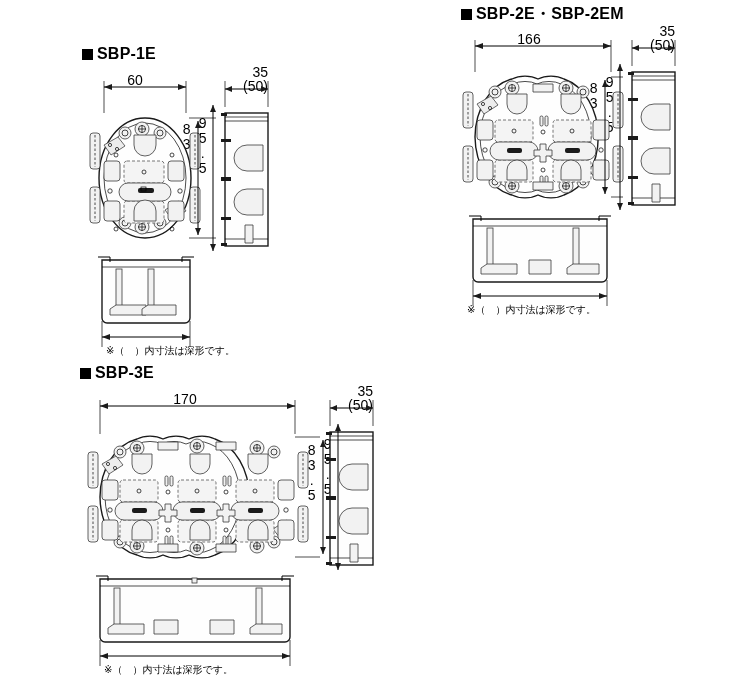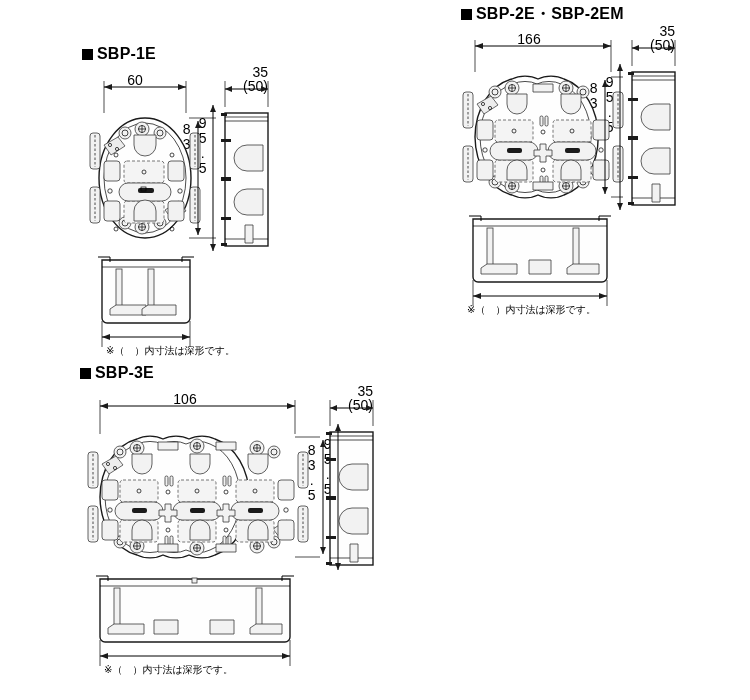--- a/index.html
+++ b/index.html
@@ -419,21 +419,21 @@
     </div>
   </div>
 
   <div class="panel" style="left:80px;top:364px;">
 
     <div class="heading">
       <span class="bullet"></span>
       <span>SBP-3E</span>
     </div>
 
-    <div class="dim" style="left:75px;top:28px;width:60px;">106</div>
+    <div class="dim" style="left:75px;top:28px;width:60px;">170</div>
     <div class="dim two" style="left:249px;top:20px;width:44px;">
       <span>35</span><br>
       <span>(50)</span>
     </div>
     <div class="dim vert" style="left:224px;top:78px;">83.5</div>
     <div class="dim vert" style="left:240px;top:72px;">95.5</div>
     <div class="dim" style="left:75px;top:258px;width:60px;">147</div>
 
     <svg width="340" height="300" style="position:absolute;left:0;top:20px;">
 

